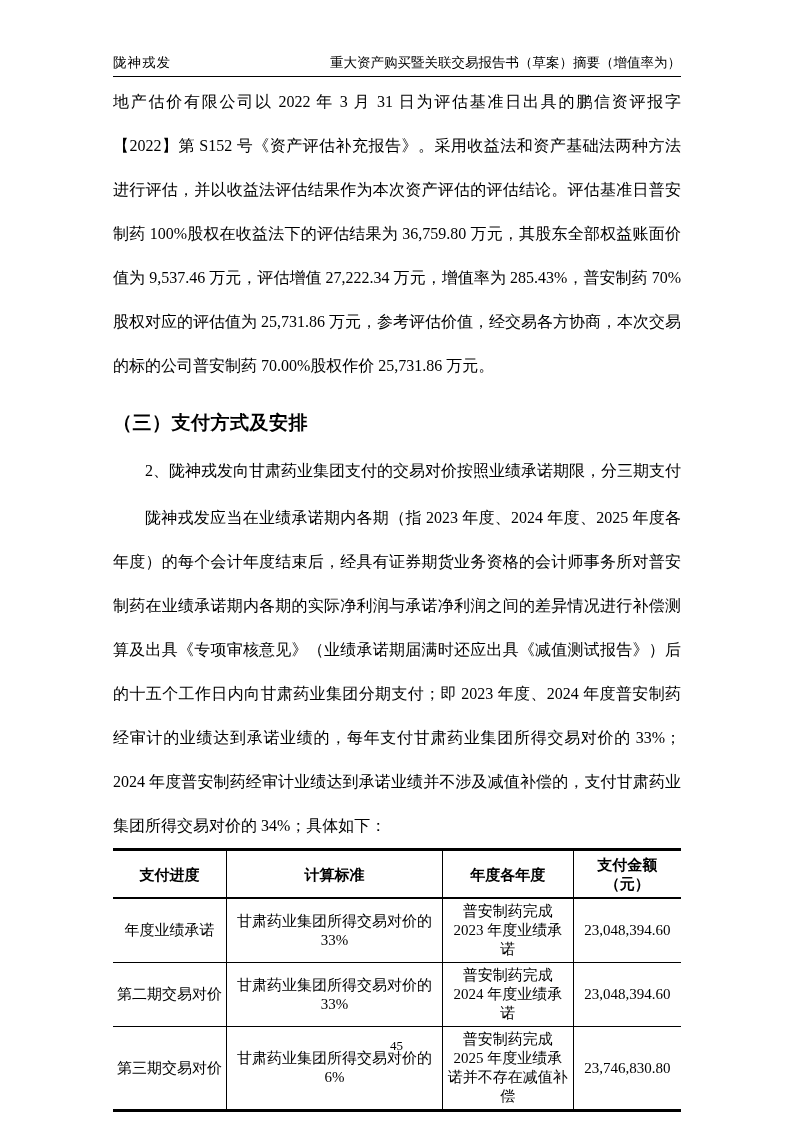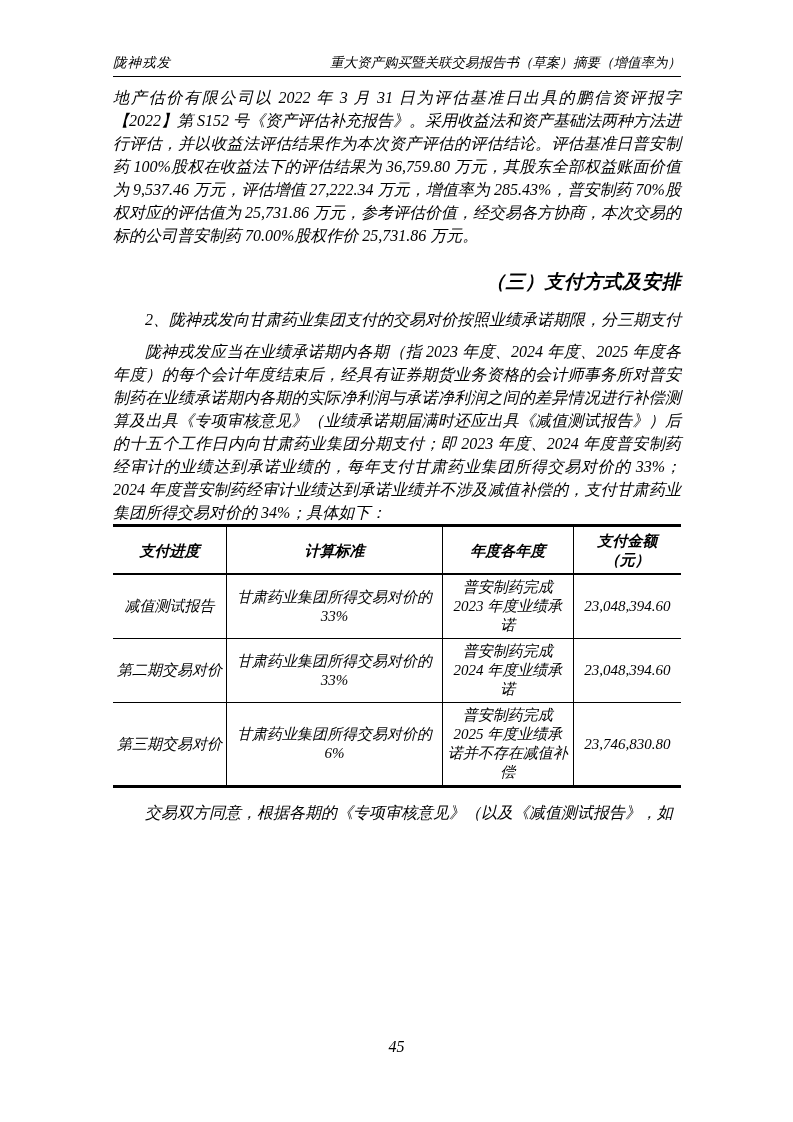--- a/index.html
+++ b/index.html
@@ -6,44 +6,42 @@
   .page {
     position:relative;
     width:793px; height:1122px;
     margin:0 auto;
     background:#ffffff;
     box-sizing:border-box;
     padding:54px 112px 0 113px;
     font-family:"Liberation Serif","DejaVu Serif",serif;
     color:#000;
     overflow:hidden;
-    font-style:italic;
   }
   
   .doc-header {
     display:flex; justify-content:space-between; align-items:flex-end;
     font-size:13.5px; line-height:18px;
     border-bottom:1.5px solid #000;
     padding-bottom:4px;
   }
   .doc-header .left { letter-spacing:1px; }
   
   .para {
-    font-size:16px; line-height:23px;
+    font-size:16px; line-height:44px;
     text-align:justify;
-    margin:9px 0 0 0;
+    margin:3px 0 0 0;
   }
   .para.indent { text-indent:32px; }
   .section-heading {
     font-family:"Liberation Sans","DejaVu Sans",sans-serif;
     font-weight:bold;
     font-size:19px; line-height:27px;
     margin:21px 0 13px 0;
     letter-spacing:0.5px;
-    text-align:right;
   }
   
   table.pay-table {
     width:100%;
     border-collapse:collapse;
     border-top:3px solid #000;
     border-bottom:3px solid #000;
     font-size:15px;
   }
   table.pay-table th, table.pay-table td {
@@ -61,21 +59,21 @@
   }
   table.pay-table tr > *:first-child { border-left:none; }
   table.pay-table tr > *:last-child  { border-right:none; }
   table.pay-table thead tr > * { border-top:none; }
   table.pay-table tbody tr:last-child > * { border-bottom:none; }
   
   .page-footer {
     position:absolute;
     left:0; right:0; top:1038px;
     text-align:center;
-    font-size:16px;
+    font-size:13px;
   }
 </style>
 </head>
 <body>
 
 <div class="page">
 
   <div class="doc-header">
     <span class="left">陇神戎发</span>
     <span class="right">重大资产购买暨关联交易报告书（草案）摘要（增值率为）</span>
@@ -102,21 +100,21 @@
       <thead>
         <tr>
           <th>支付进度</th>
           <th>计算标准</th>
           <th>年度各年度</th>
           <th>支付金额（元）</th>
         </tr>
       </thead>
       <tbody>
         <tr>
-          <td>减值测试报告</td>
+          <td>年度业绩承诺</td>
           <td>甘肃药业集团所得交易对价的 33%</td>
           <td>普安制药完成 2023 年度业绩承诺</td>
           <td>23,048,394.60</td>
         </tr>
         <tr>
           <td>第二期交易对价</td>
           <td>甘肃药业集团所得交易对价的 33%</td>
           <td>普安制药完成 2024 年度业绩承诺</td>
           <td>23,048,394.60</td>
         </tr>

